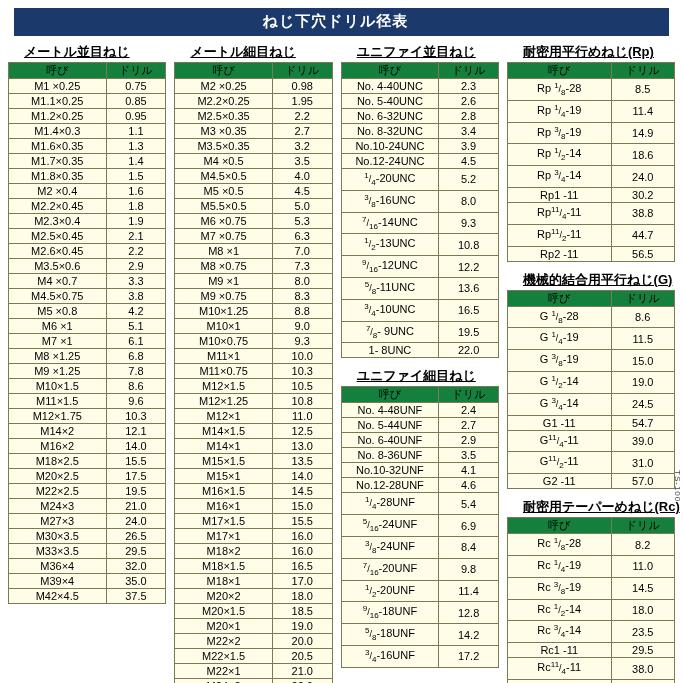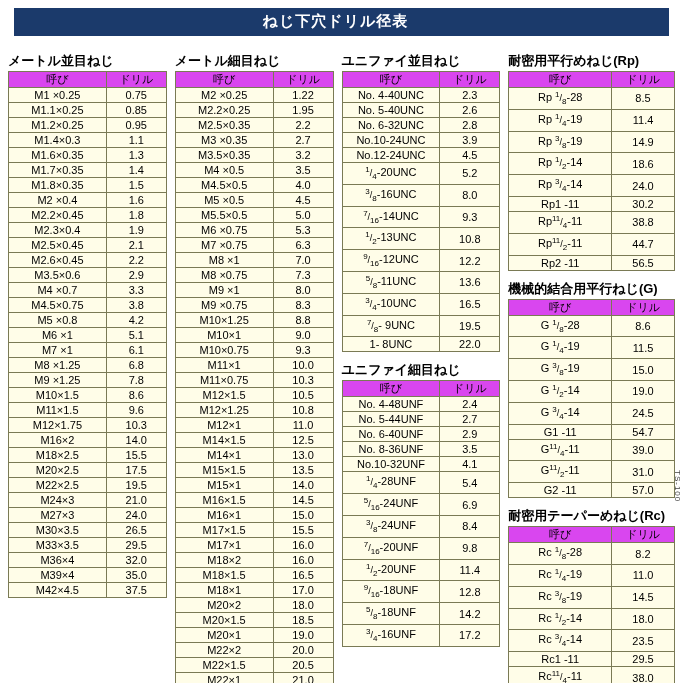--- a/index.html
+++ b/index.html
@@ -8,51 +8,52 @@
     background:#ffffff;
     font-family:"Liberation Sans","DejaVu Sans",sans-serif;
     font-size:11px;
     color:#000;
     overflow:hidden;
   }
   .page{position:relative;width:683px;height:683px;box-sizing:border-box;padding:6px 8px;}
   .title-bar{
     background:#1b3a6b;color:#fff;text-align:center;
     font-size:15px;font-weight:bold;letter-spacing:1px;
-    padding:4px 12px 5px 0;margin:2px 6px 17px 6px;
+    padding:4px 12px 5px 0;margin:2px 6px 8px 6px;
   }
   .cols{display:flex;gap:8px;align-items:flex-start;}
   .col{display:flex;flex-direction:column;}
   .col-1{width:160px;}
   .col-2{width:160px;}
   .col-3{width:160px;}
   .col-4{width:168px;}
   .sec-title{
-    font-size:13px;font-weight:bold;margin:0 0 3px 0;line-height:15px;
+    font-size:13px;font-weight:bold;margin:0 0 3px 16px;line-height:15px;
     white-space:nowrap;
+    text-decoration:underline;
   }
   .sec-title.spaced{margin-top:10px;}
   table.tbl{
     border-collapse:collapse;
     width:100%;
     background:#fffde8;
     table-layout:fixed;
   }
   table.tbl th, table.tbl td{
     border:1px solid #7a7a55;
     height:14px;
     line-height:14px;
     font-size:11px;
     padding:0 2px;
     text-align:center;
     white-space:nowrap;
     overflow:hidden;
   }
   table.tbl th{
-    background:#d946ef;
+    background:#15803d;
     font-weight:normal;
     height:15px;
     line-height:15px;
   }
   table.tbl td.name{text-align:center;}
   table.tbl td.val{text-align:center;}
   .col-name{width:62%;}
   .col-val{width:38%;}
   .frac{font-size:9px;}
   sup{font-size:8px;}
@@ -171,20 +172,24 @@
             </tr>
             <tr>
               <td class="name">M11×1.5</td>
               <td class="val">9.6</td>
             </tr>
             <tr>
               <td class="name">M12×1.75</td>
               <td class="val">10.3</td>
             </tr>
             <tr>
+              <td class="name">M14×2</td>
+              <td class="val">12.1</td>
+            </tr>
+            <tr>
               <td class="name">M16×2</td>
               <td class="val">14.0</td>
             </tr>
             <tr>
               <td class="name">M18×2.5</td>
               <td class="val">15.5</td>
             </tr>
             <tr>
               <td class="name">M20×2.5</td>
               <td class="val">17.5</td>
@@ -234,21 +239,21 @@
           </colgroup>
         <thead>
           <tr>
             <th>呼び</th>
             <th>ドリル</th>
           </tr>
         </thead>
         <tbody>
             <tr>
               <td class="name">M2  ×0.25</td>
-              <td class="val">1.22</td>
+              <td class="val">0.98</td>
             </tr>
             <tr>
               <td class="name">M2.2×0.25</td>
               <td class="val">1.95</td>
             </tr>
             <tr>
               <td class="name">M2.5×0.35</td>
               <td class="val">2.2</td>
             </tr>
             <tr>
@@ -427,20 +432,24 @@
             </tr>
             <tr>
               <td class="name">No. 5-40UNC</td>
               <td class="val">2.6</td>
             </tr>
             <tr>
               <td class="name">No. 6-32UNC</td>
               <td class="val">2.8</td>
             </tr>
             <tr>
+              <td class="name">No. 8-32UNC</td>
+              <td class="val">3.4</td>
+            </tr>
+            <tr>
               <td class="name">No.10-24UNC</td>
               <td class="val">3.9</td>
             </tr>
             <tr>
               <td class="name">No.12-24UNC</td>
               <td class="val">4.5</td>
             </tr>
             <tr>
               <td class="name"><span class="frac"><sup>1</sup>/<sub style="font-size:8px">4</sub></span>-20UNC</td>
               <td class="val">5.2</td>
@@ -505,20 +514,24 @@
               <td class="name">No. 6-40UNF</td>
               <td class="val">2.9</td>
             </tr>
             <tr>
               <td class="name">No. 8-36UNF</td>
               <td class="val">3.5</td>
             </tr>
             <tr>
               <td class="name">No.10-32UNF</td>
               <td class="val">4.1</td>
+            </tr>
+            <tr>
+              <td class="name">No.12-28UNF</td>
+              <td class="val">4.6</td>
             </tr>
             <tr>
               <td class="name"><span class="frac"><sup>1</sup>/<sub style="font-size:8px">4</sub></span>-28UNF</td>
               <td class="val">5.4</td>
             </tr>
             <tr>
               <td class="name"><span class="frac"><sup>5</sup>/<sub style="font-size:8px">16</sub></span>-24UNF</td>
               <td class="val">6.9</td>
             </tr>
             <tr>

